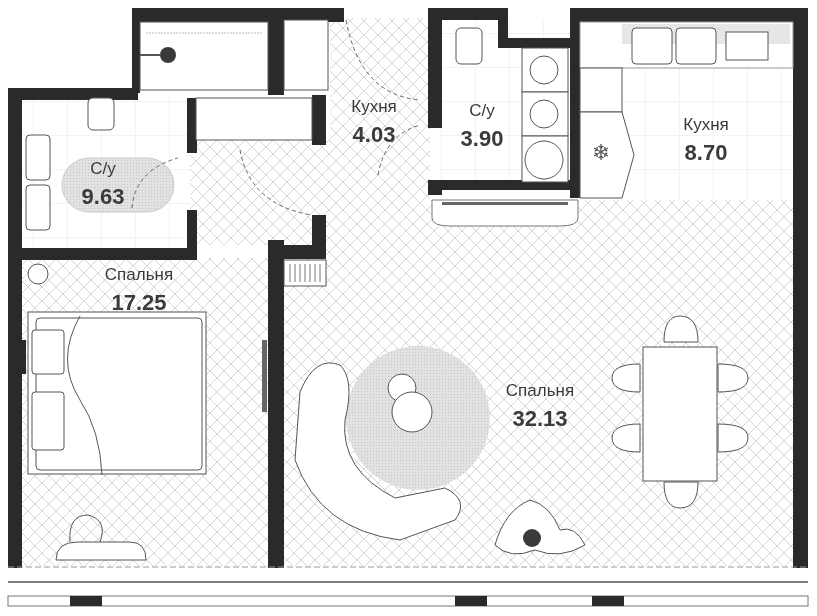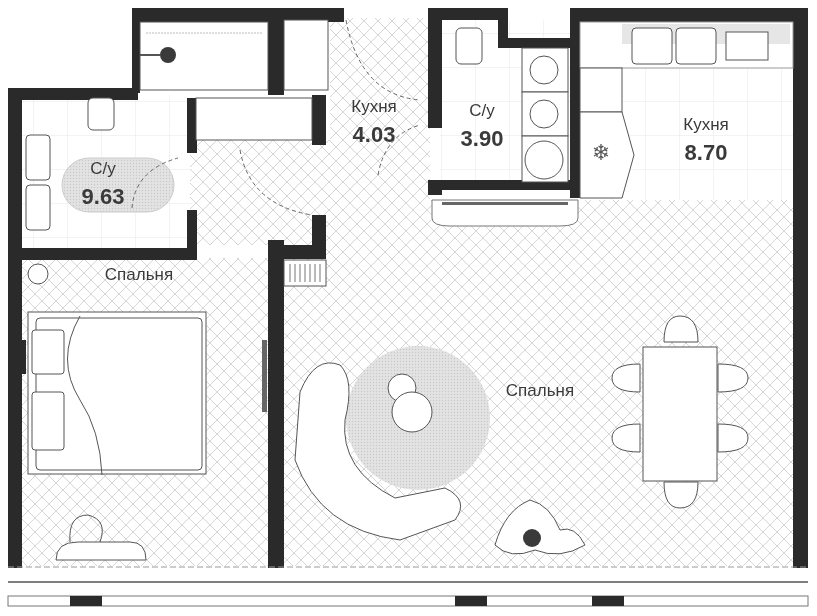--- a/index.html
+++ b/index.html
@@ -172,16 +172,18 @@
 <div class="room-label" style="left:450px;top:102px;width:64px;">
   <span class="room-name">С/у</span>
   <span class="room-area">3.90</span>
 </div>
 <div class="room-label" style="left:664px;top:116px;width:84px;">
   <span class="room-name">Кухня</span>
   <span class="room-area">8.70</span>
 </div>
 <div class="room-label" style="left:90px;top:266px;width:98px;">
   <span class="room-name">Спальня</span>
+  <span class="room-area">17.25</span>
 </div>
 <div class="room-label" style="left:488px;top:382px;width:104px;">
   <span class="room-name">Спальня</span>
+  <span class="room-area">32.13</span>
 </div>
 
 </body></html>

